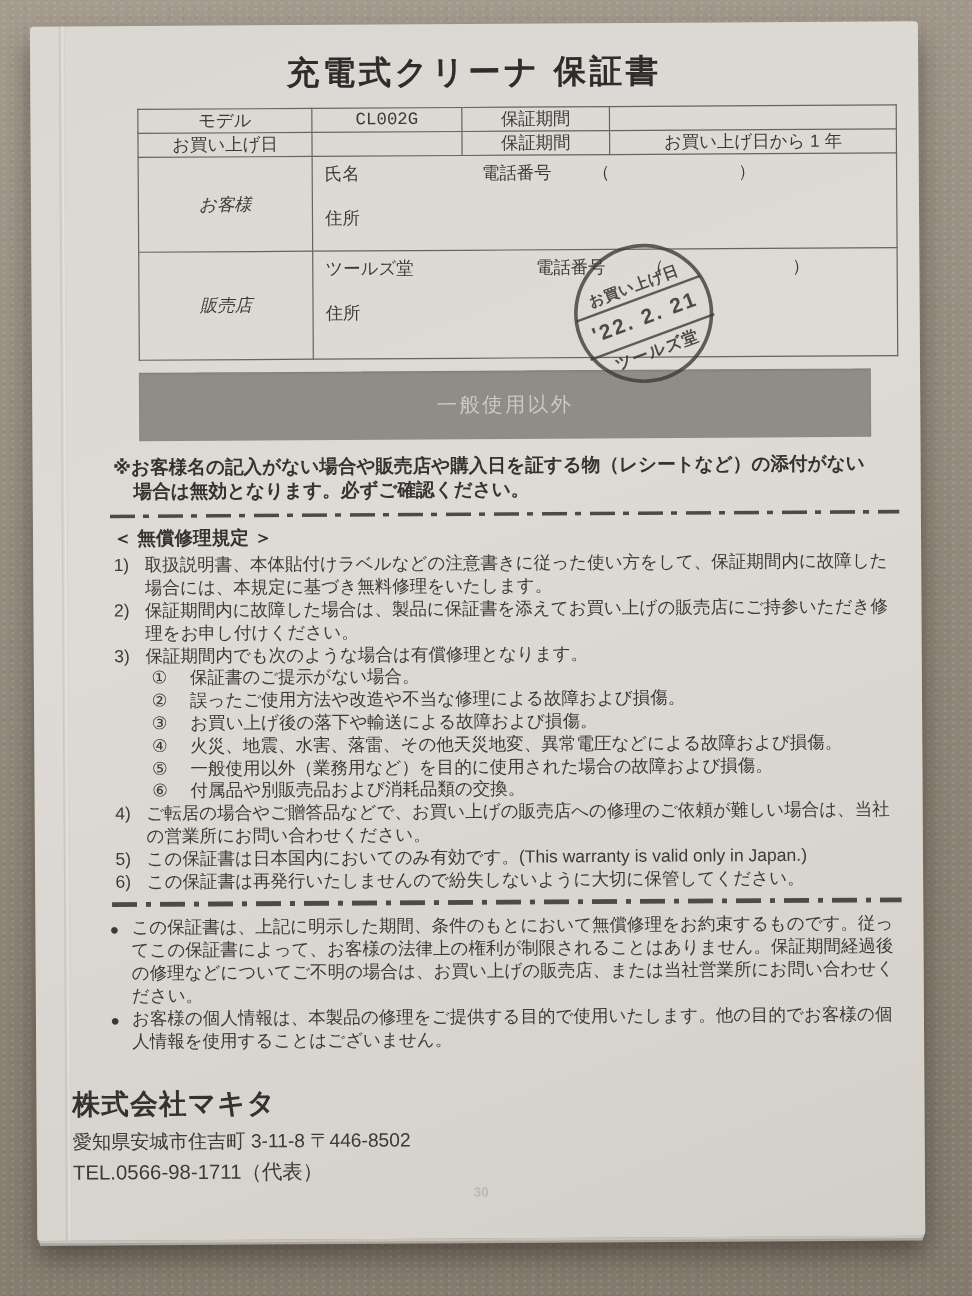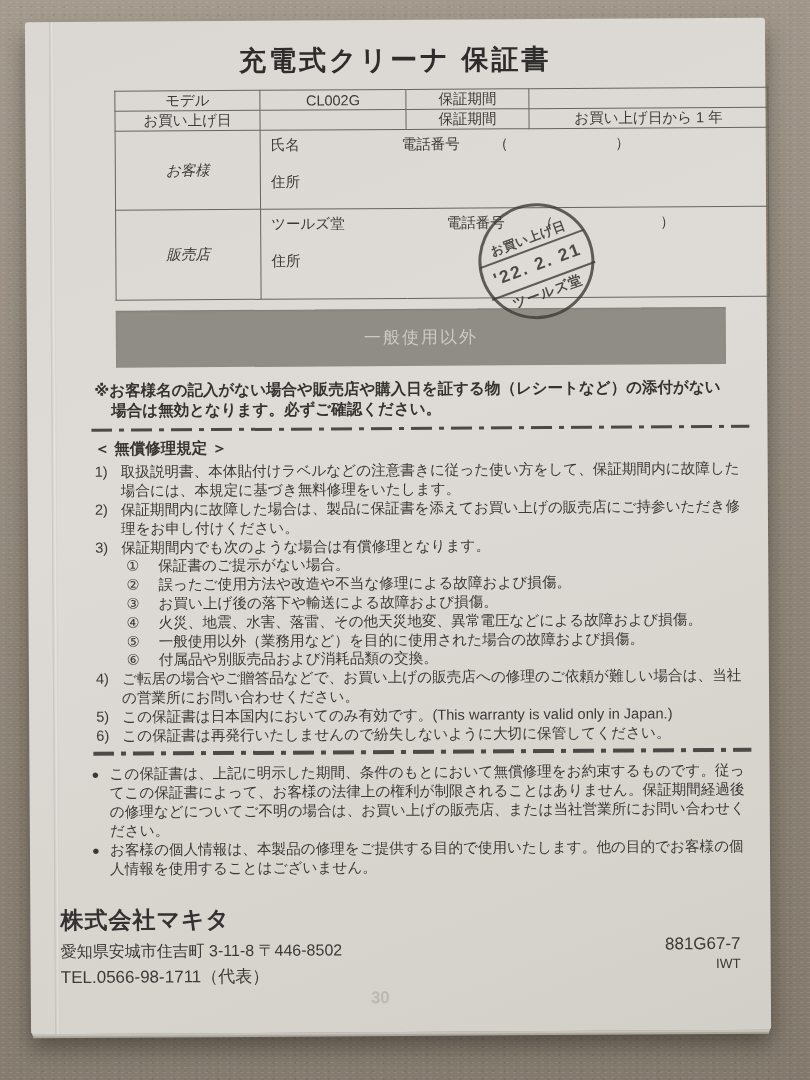--- a/index.html
+++ b/index.html
@@ -43,21 +43,21 @@
     margin-top:22px; text-align:center;
     font-size:27px; font-weight:bold; letter-spacing:3px; color:#2e2d2b;
   }
 
   table.info{
     border-collapse:collapse; table-layout:fixed;
     margin:11px 0 0 89px; width:610px;
     font-size:14.5px; color:#3b3a37;
   }
   table.info td{ border:1.4px solid #66645e; }
-  td.c1{ width:145px; } td.c2{ width:146px; } td.c3{ width:123px; } td.c4{ width:239px; }
+  td.c1{ width:145px; } td.c2{ width:125px;font-family:Liberation Mono, monospace; } td.c3{ width:123px; } td.c4{ width:239px; }
   tr.hrow td{ height:19px; text-align:center; vertical-align:middle; padding:0 3px; }
   td.fill{ vertical-align:top; padding:5px 10px; height:79px; }
   tr.dealer td.fill{ height:90px; }
   td.side-label{ text-align:center; vertical-align:middle;font-style:italic; }
   .fieldrow{ display:flex; align-items:baseline; }
   .fieldrow .f-name{ flex:0 0 auto; }
   .fieldrow .f-phone{ margin-left:102px; }
   .fieldrow .f-paren{ margin-left:34px; letter-spacing:26px; }
   .addr{ margin-top:18px; }
 
@@ -103,22 +103,22 @@
     display:flex; justify-content:space-between; align-items:flex-end;
   }
   .company{ font-size:23px; font-weight:bold; letter-spacing:1px; color:#333230; }
   .address{ margin-top:6px; font-size:16px; }
   .tel{ margin-top:3px; font-size:17px; }
   .doc-codes{ text-align:right; padding-bottom:14px; }
   .doc-code{ font-size:17px; }
   .doc-code2{ font-size:13.5px; margin-top:2px; }
 
   .page-ghost{
-    position:absolute; left:340px; top:968px;
-    font-size:17px; font-weight:bold; color:#8f8a80; opacity:.35;
+    position:absolute; left:364px; top:968px;
+    font-size:11px; font-weight:bold; color:#8f8a80; opacity:.35;
   }
 
   
   .stamp{
     position:absolute; left:452px; top:184px; width:116px; height:116px;
     border:3px solid rgba(62,59,54,.8); border-radius:50%;
     transform: rotate(-20deg);
     display:flex; flex-direction:column;
     color:rgba(55,52,47,.88);
     background: radial-gradient(circle, rgba(255,255,255,.06), transparent 70%);
@@ -256,24 +256,20 @@
         <span>お客様の個人情報は、本製品の修理をご提供する目的で使用いたします。他の目的でお客様の個人情報を使用することはございません。</span>
       </li>
     </ul>
 
     <div class="footer">
       <div>
         <div class="company">株式会社マキタ</div>
         <div class="address">愛知県安城市住吉町 3-11-8 〒446-8502</div>
         <div class="tel">TEL.0566-98-1711（代表）</div>
       </div>
-      <div class="doc-codes">
-        <div class="doc-code">881G67-7</div>
-        <div class="doc-code2">IWT</div>
-      </div>
     </div>
 
     <div class="page-ghost">30</div>
 
     <div class="stamp">
       <div class="s-top">お買い上げ日</div>
       <div class="s-mid">'22. 2. 21</div>
       <div class="s-bot">ツールズ堂</div>
     </div>
   </div>

